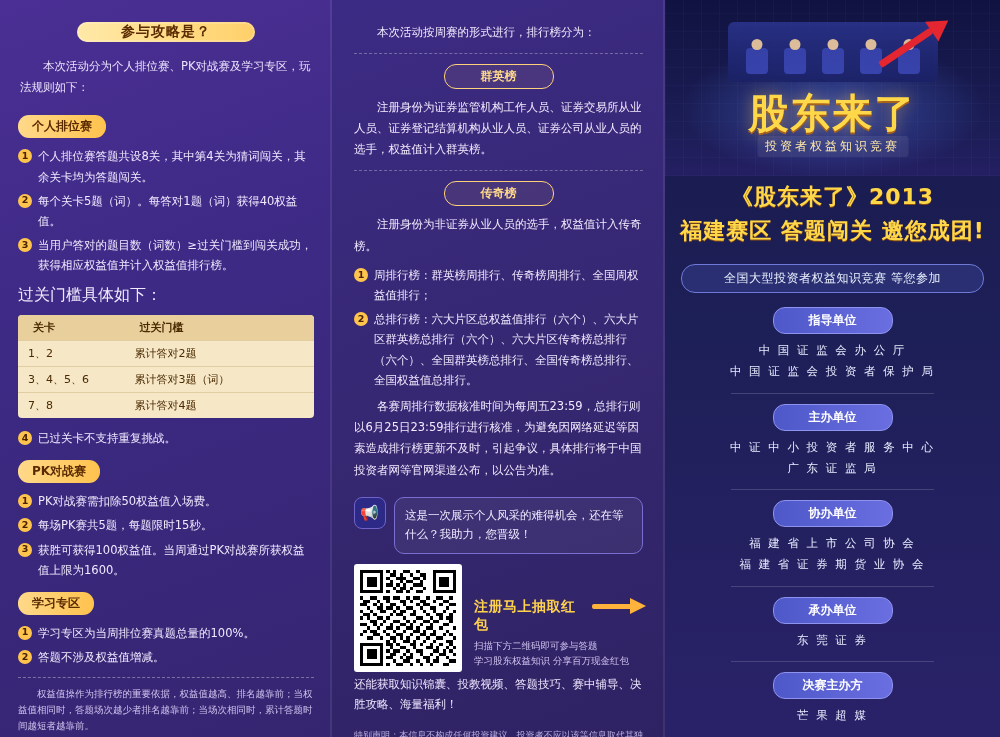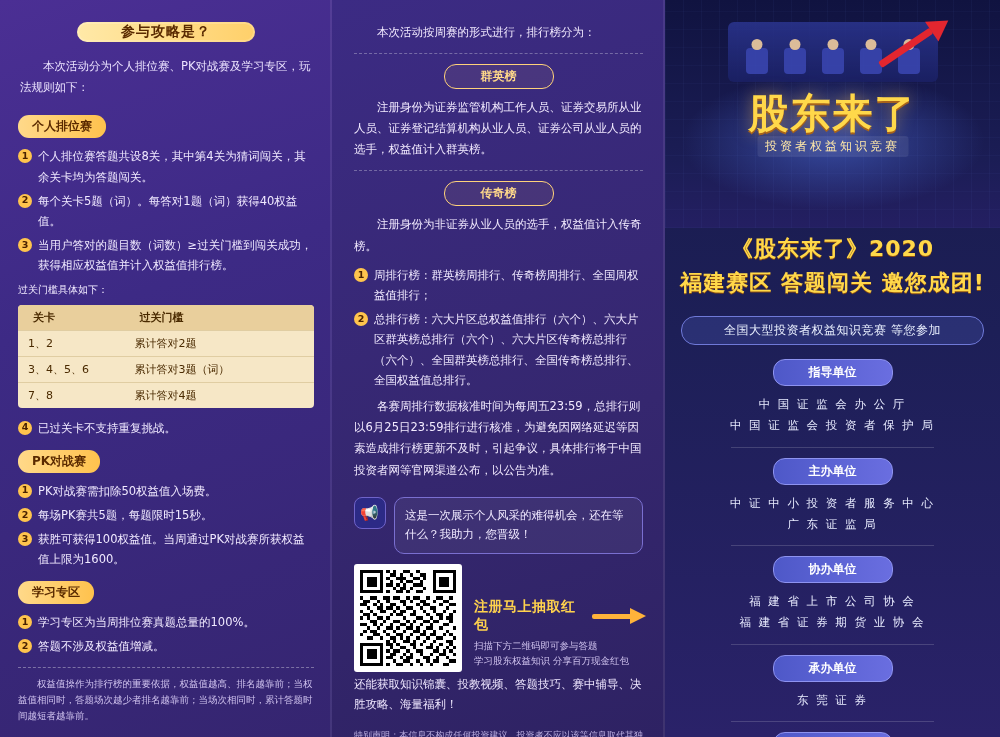--- a/index.html
+++ b/index.html
@@ -27,21 +27,21 @@
 
   .sub-pill{display:inline-block;padding:3px 14px;border-radius:11px;
      background:linear-gradient(90deg,#ffd98a,#ffc24d);color:#5a2a00;font-size:12px;font-weight:bold;
      margin:6px 0 8px 0;}
 
   ul.num{list-style:none;margin:0 0 6px 0;padding:0;}
   ul.num li{position:relative;padding-left:20px;font-size:11.5px;line-height:1.75;margin-bottom:4px;color:#f0e9ff;}
   ul.num li .n{position:absolute;left:0;top:3px;width:14px;height:14px;border-radius:50%;
      background:#ffc44d;color:#4a2200;font-size:9.5px;font-weight:bold;
      display:flex;align-items:center;justify-content:center;}
-  .plain{font-size:10px;line-height:1.75;margin:4px 0 6px 0;color:#f0e9ff;}
+  .plain{font-size:16px;line-height:1.75;margin:4px 0 6px 0;color:#f0e9ff;}
 
   table.gate{width:100%;border-collapse:collapse;margin:2px 0 10px 0;font-size:11px;
      background:#f6e7c6;color:#4a2a00;border-radius:4px;overflow:hidden;}
   table.gate th{background:#e9cf9c;color:#4a2a00;font-weight:bold;text-align:left;padding:5px 15px;font-size:11px;}
   table.gate td{padding:5px 10px;border-top:1px solid #e0cda2;}
   table.gate td.c1{width:36%;}
 
   .dashed{border:0;border-top:1px dashed rgba(255,255,255,.35);margin:10px 0 8px 0;}
   .fineprint{font-size:9.5px;line-height:1.7;color:#cfc2ee;text-indent:2em;margin:0 0 5px 0;}
 
@@ -61,33 +61,33 @@
   .megaphone{flex:0 0 auto;width:30px;height:30px;border-radius:8px;background:#2c2a86;
      border:1px solid #6f63c9;display:flex;align-items:center;justify-content:center;color:#ffd98a;font-size:15px;}
   .bubble{flex:1 1 auto;border:1px solid #7a6fd0;border-radius:10px;padding:8px 10px;
      background:rgba(255,255,255,.05);font-size:11.5px;line-height:1.7;color:#f0e9ff;}
 
   
   .qr-row{display:flex;gap:12px;align-items:flex-start;margin-top:6px;}
   .qr{width:108px;height:108px;flex:0 0 auto;background:#ffffff;padding:6px;box-sizing:border-box;border-radius:3px;}
   .qr svg{display:block;}
   .qr-right{flex:1 1 auto;padding-top:34px;}
-  .redpacket{display:flex;align-items:center;gap:8px;}
+  .redpacket{display:flex;gap:8px;}
   .redpacket .rp-t{color:#ffd24d;font-size:14px;font-weight:bold;letter-spacing:.5px;}
   .arrow{width:54px;height:16px;position:relative;}
   .arrow .bar{position:absolute;left:0;top:6px;width:40px;height:5px;background:#ffb33a;border-radius:2px;}
   .arrow .head{position:absolute;left:38px;top:0;width:0;height:0;border-left:16px solid #ffb33a;border-top:8px solid transparent;border-bottom:8px solid transparent;}
   .qr-cap{font-size:9.5px;line-height:1.6;color:#cfc2ee;margin-top:4px;}
   .qr-note{font-size:11.5px;line-height:1.75;color:#efe7ff;margin-top:2px;}
   .disclaimer{font-size:9px;line-height:1.65;color:#bdb0e2;margin-top:14px;text-align:justify;}
 
   
   .col-right{left:665px;width:335px;padding:0;color:#fff;
      background:linear-gradient(180deg,#171a4a 0%,#1d1f57 45%,#2a2269 100%);}
-  .hero{position:relative;height:228px;overflow:hidden;
+  .hero{position:relative;height:176px;overflow:hidden;
      background:linear-gradient(180deg,#101340 0%,#1b1d55 70%,#241f62 100%);}
   .hero .grid{position:absolute;inset:0;opacity:.35;
      background:
        repeating-linear-gradient(90deg, rgba(120,160,255,.12) 0 1px, transparent 1px 18px),
        repeating-linear-gradient(0deg, rgba(120,160,255,.10) 0 1px, transparent 1px 18px);}
   .hero .glow{position:absolute;left:50%;top:62%;width:330px;height:150px;transform:translate(-50%,-50%);
      background:radial-gradient(ellipse at center, rgba(90,130,255,.45), transparent 65%);}
   .stage{position:absolute;left:50%;top:22px;transform:translateX(-50%);width:210px;height:60px;
      border-radius:6px;background:linear-gradient(180deg,#2b3590,#1b2166);opacity:.85;}
   .stage .pod{position:absolute;bottom:8px;width:22px;height:26px;border-radius:4px;background:#3c49b8;}
@@ -106,21 +106,21 @@
 
   .headline{text-align:center;padding:6px 10px 2px 10px;}
   .headline .l1{font-size:22px;font-weight:bold;color:#ffd84a;letter-spacing:1px;
      text-shadow:0 1px 0 #8a4c10;}
   .headline .l2{font-size:22px;font-weight:bold;color:#ffd84a;letter-spacing:1px;margin-top:4px;
      text-shadow:0 1px 0 #8a4c10;}
   .subline{margin:16px 16px 14px 16px;border:1px solid #6f79d8;border-radius:14px;
      background:rgba(90,110,220,.22);text-align:center;padding:5px 0;font-size:12px;color:#eaf0ff;letter-spacing:.5px;}
 
   .org-list{padding:0 26px 10px 26px;}
-  .org-pill{margin:8px auto;width:118px;text-align:center;padding:4px 0;border-radius:12px;
+  .org-pill{margin:0 auto;width:118px;text-align:center;padding:4px 0;border-radius:12px;
      background:linear-gradient(90deg,#4e58c8,#6a6ee0);color:#fff;font-size:12px;font-weight:bold;
      border:1px solid #8e93f0;}
   .org-names{text-align:center;font-size:11.5px;line-height:1.85;color:#e9ecff;margin:6px 0 10px 0;letter-spacing:2px;}
   .org-sep{border:0;border-top:1px solid rgba(255,255,255,.16);margin:2px 40px 10px 40px;}
 </style>
 </head>
 <body>
 
 <div class="poster">
 
@@ -459,21 +459,21 @@
       </div>
       <div class="redarrow">
         <span class="shaft"></span>
           <span class="tip"></span>
       </div>
       <div class="logo-cn">股东来了</div>
       <div class="logo-sub">投资者权益知识竞赛</div>
     </div>
 
     <div class="headline">
-      <div class="l1">《股东来了》2020</div>
+      <div class="l1">《股东来了》2013</div>
       <div class="l2">福建赛区  答题闯关  邀您成团!</div>
     </div>
     <div class="subline">全国大型投资者权益知识竞赛 等您参加</div>
 
     <div class="org-list">
       <div>
         <div class="org-pill">指导单位</div>
         <div class="org-names">
           <div>中 国 证 监 会 办 公 厅</div>
           <div>中 国 证 监 会 投 资 者 保 护 局</div>

